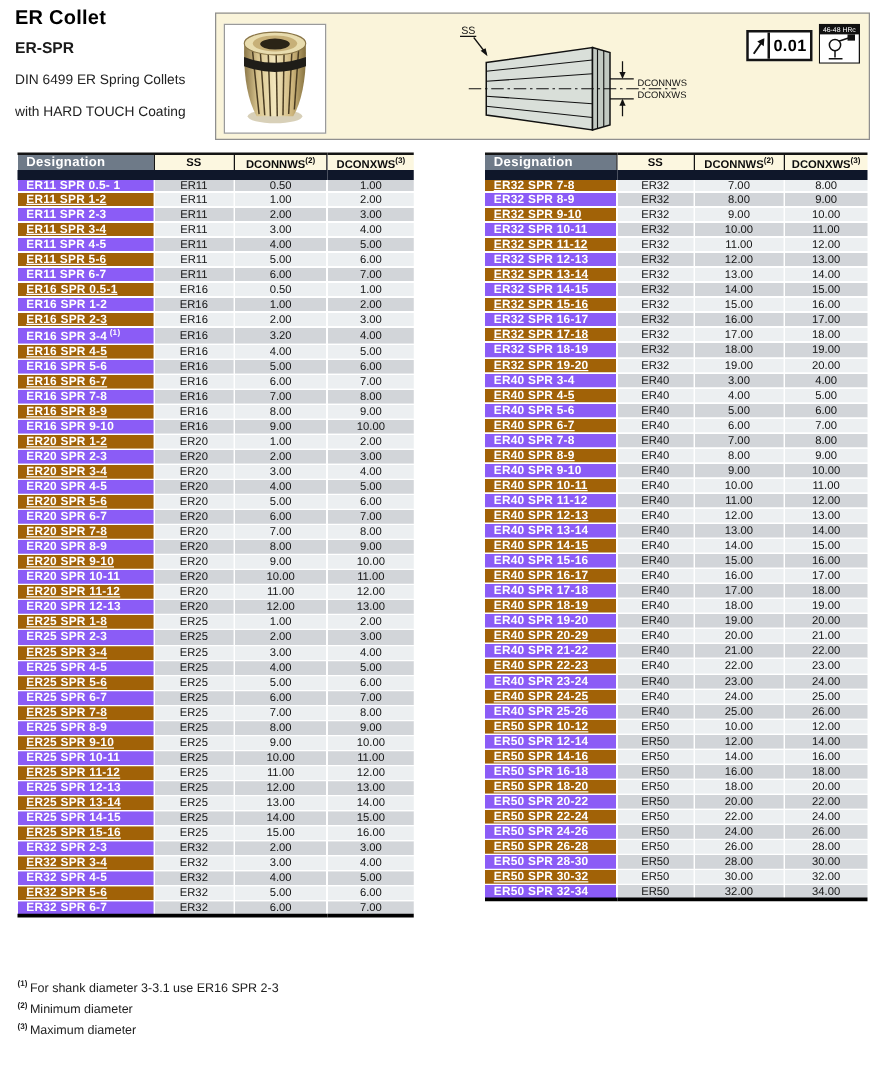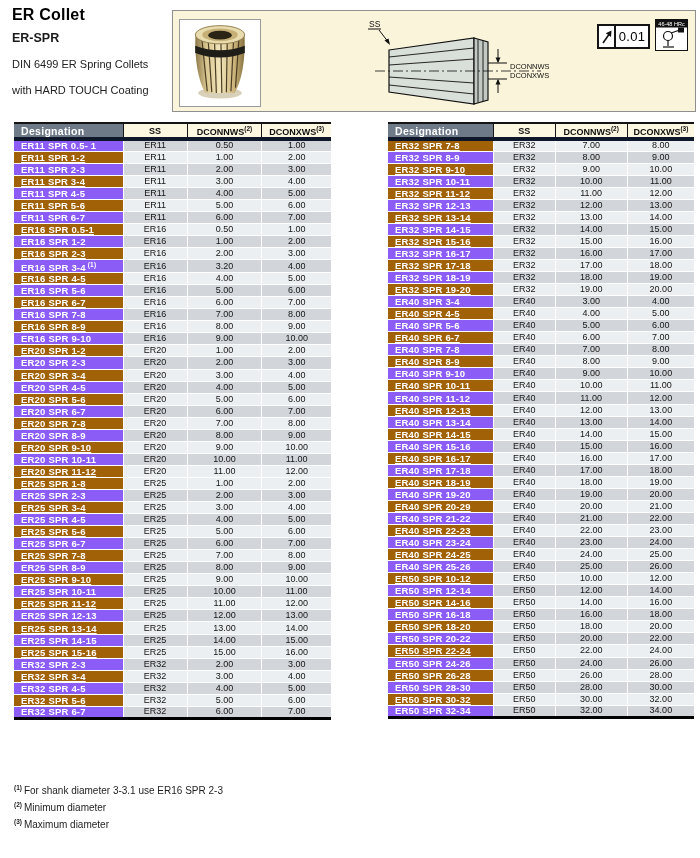--- a/index.html
+++ b/index.html
@@ -26,36 +26,36 @@
   .photo-box svg { width:100%; height:100%; display:block; }
 
   .diagram-wrap { position:absolute; left:168px; top:0; width:232px; height:100px; }
 
   .tol-box {
     position:absolute; left:424px; top:13px; width:53px; height:25px;
     background:#fff; border:2px solid #141414; display:flex; align-items:stretch;
   }
   .tol-arrow-cell { width:17px; border-right:2px solid #141414; display:flex; align-items:center; justify-content:center; }
   .tol-value { flex:1; display:flex; align-items:center; justify-content:center;
-               font-size:13px; font-weight:normal; color:#000; letter-spacing:.3px; }
+               font-size:13px; font-weight:bold; color:#000; letter-spacing:.3px; }
 
   .hrc-badge { position:absolute; left:482px; top:8px; width:33px; height:32px; }
   .hrc-badge svg { width:100%; height:100%; display:block; }
 
   
   .tbl-wrap { position:absolute; top:122px; }
   .tbl-left  { left:14px;  width:317px; }
   .tbl-right { left:388px; width:306px; }
 
   table { width:100%; border-collapse:collapse; table-layout:fixed; }
   col.c-des { width:34.4%; } col.c-ss { width:20.2%; }
   col.c-min { width:23.6%; } col.c-max { width:21.8%; }
 
   thead th {
-    height:16px; border-top:2px solid #141414; border-bottom:4px solid #0f172a;
+    height:16px; border-top:2px solid #141414; border-bottom:8px solid #0f172a;
     font-weight:bold; white-space:nowrap; overflow:hidden;
   }
   th.des-h { background:#6e7a88; color:#fff; font-size:10.5px; text-align:left; padding-left:7px; letter-spacing:.3px; }
   th.val-h { background:#fcf7e0; color:#0d0d0d; font-size:9px; text-align:center; border-left:1px solid #141414; }
   th.val-h sup, td.des sup { font-size:6.5px; vertical-align:super; font-weight:bold; }
 
   tbody td {
     height:12.06px; font-size:9px; line-height:9px; padding:0;
     border-bottom:1px solid #fff; white-space:nowrap; overflow:hidden;
   }
@@ -350,20 +350,26 @@
           <td class="val">ER20</td>
           <td class="val">10.00</td>
           <td class="val">11.00</td>
         </tr>
         <tr class="light">
           <td class="des">ER20 SPR 11-12</td>
           <td class="val">ER20</td>
           <td class="val">11.00</td>
           <td class="val">12.00</td>
         </tr>
+        <tr class="dark">
+          <td class="des">ER20 SPR 12-13</td>
+          <td class="val">ER20</td>
+          <td class="val">12.00</td>
+          <td class="val">13.00</td>
+        </tr>
         <tr class="light">
           <td class="des">ER25 SPR 1-8</td>
           <td class="val">ER25</td>
           <td class="val">1.00</td>
           <td class="val">2.00</td>
         </tr>
         <tr class="dark">
           <td class="des">ER25 SPR 2-3</td>
           <td class="val">ER25</td>
           <td class="val">2.00</td>

